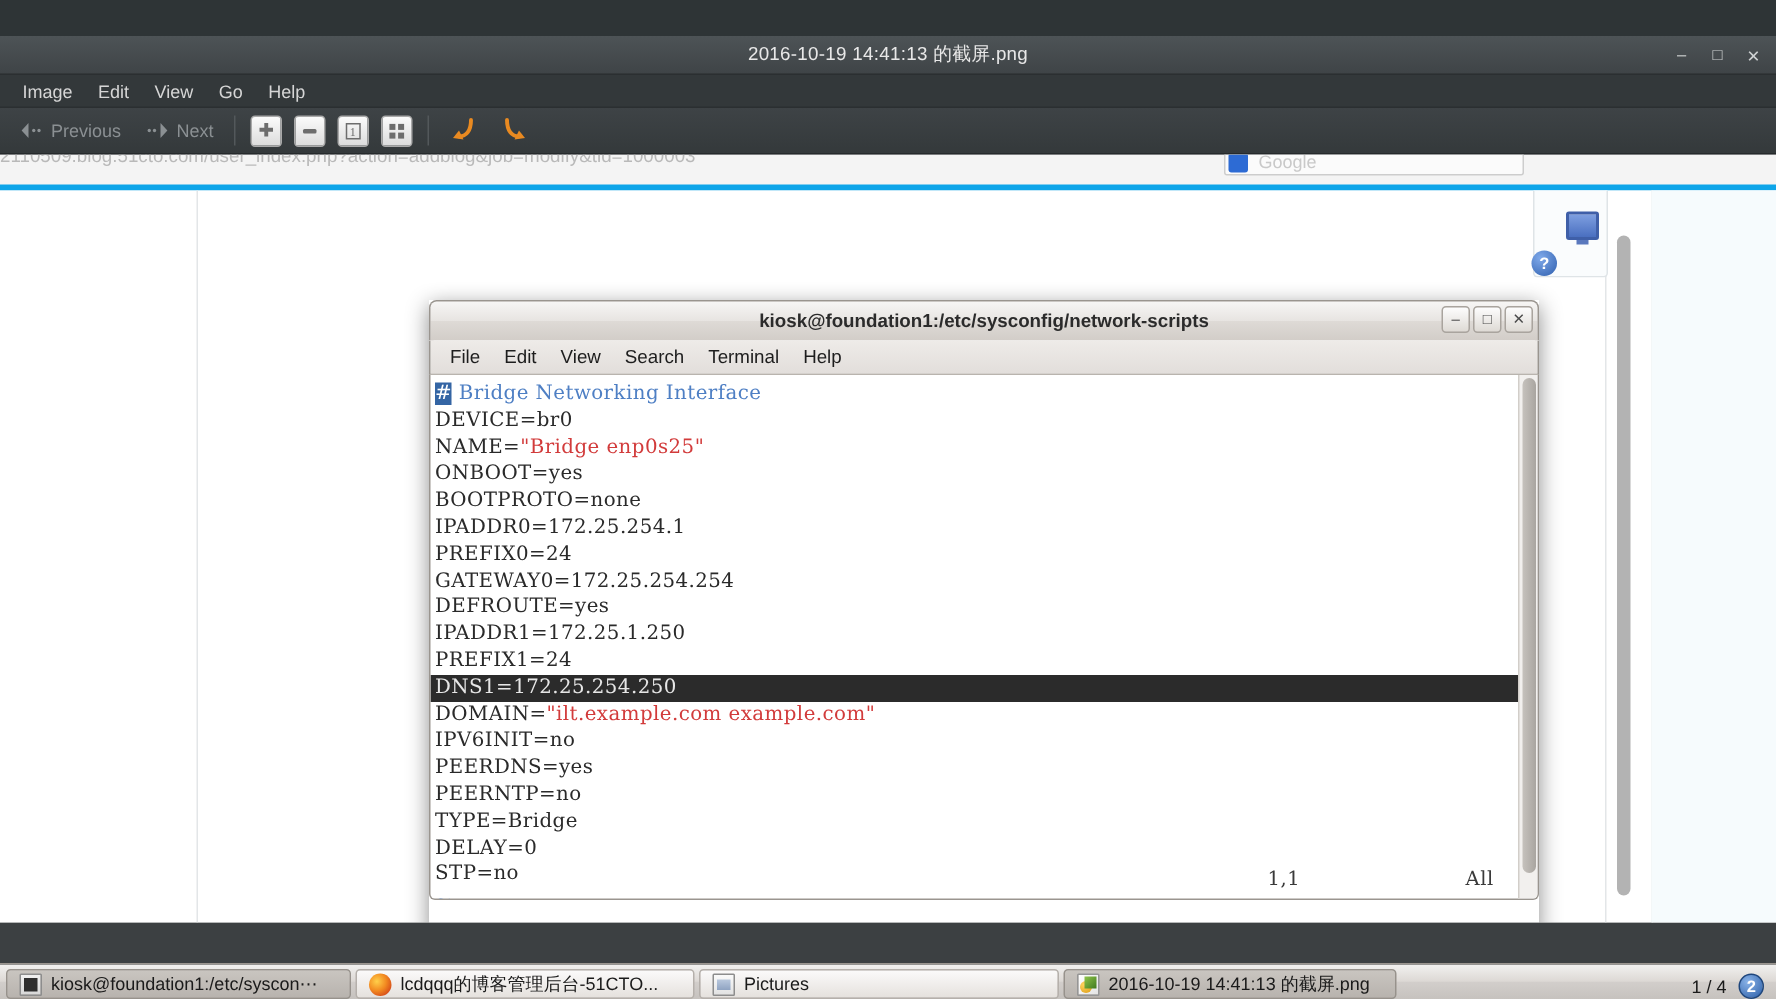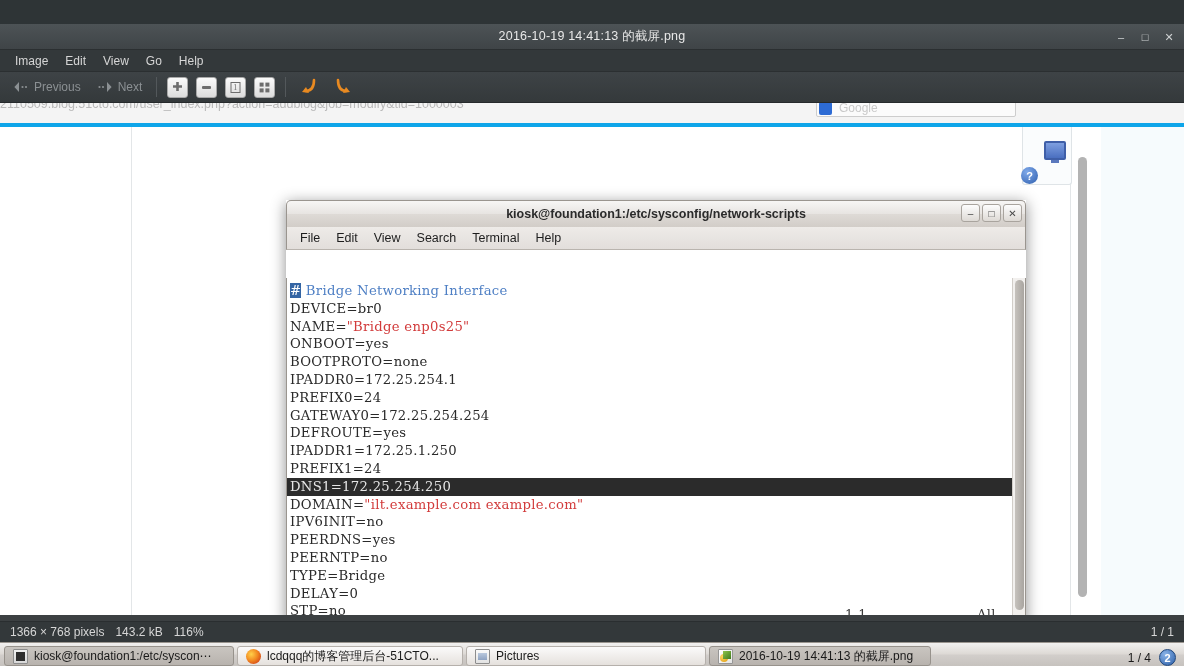--- a/index.html
+++ b/index.html
@@ -172,21 +172,20 @@
     border-left:1px solid #9a958f;border-right:1px solid #9a958f;border-bottom:1px solid #b9b4ae;
     display:flex;align-items:center;padding-left:6px;gap:2px;
   }
   .term-menubar span{ font-size:12.5px;color:#1d1d1d;padding:2px 7px;border-radius:2px;}
   .term-body{
     position:relative;height:calc(400px - 27px - 23px);
     background:#ffffff;
     border:1px solid #9a958f;border-top:none;border-radius:0 0 4px 4px;
     overflow:hidden;
     display:flex;
-    margin-top:28px;
   }
   .term-text{
     flex:1 1 auto;position:relative;padding:4px 0 0 0;
     font-family:"DejaVu Serif", serif;
     font-size:13.2px;line-height:17.8px;color:#2a2a2a;
     letter-spacing:.3px;
   }
   .tline{ height:17.8px;white-space:pre;padding-left:3px; }
   .tline .cur{
     background:#3465a4;color:#ffffff;
@@ -496,30 +495,20 @@
             <div class="term-scrollbar">
               <div class="term-thumb"></div>
             </div>
           </div>
 
         </div>
 
       </div>
     </div>
 
-    <div class="eog-statusbar">
-      <div class="eog-status-left">
-        <span>1366 × 768 pixels</span>
-        <span>143.2 kB</span>
-        <span>116%</span>
-      </div>
-      <div class="eog-status-right">
-        <span>1 / 1</span>
-      </div>
-    </div>
 
   </div>
 
   <div class="taskbar">
     <div class="task active w1">
       <span class="task-ico ico-term"></span>
       <span>kiosk@foundation1:/etc/syscon⋯</span>
     </div>
     <div class="task w2">
       <span class="task-ico ico-ff"></span>

